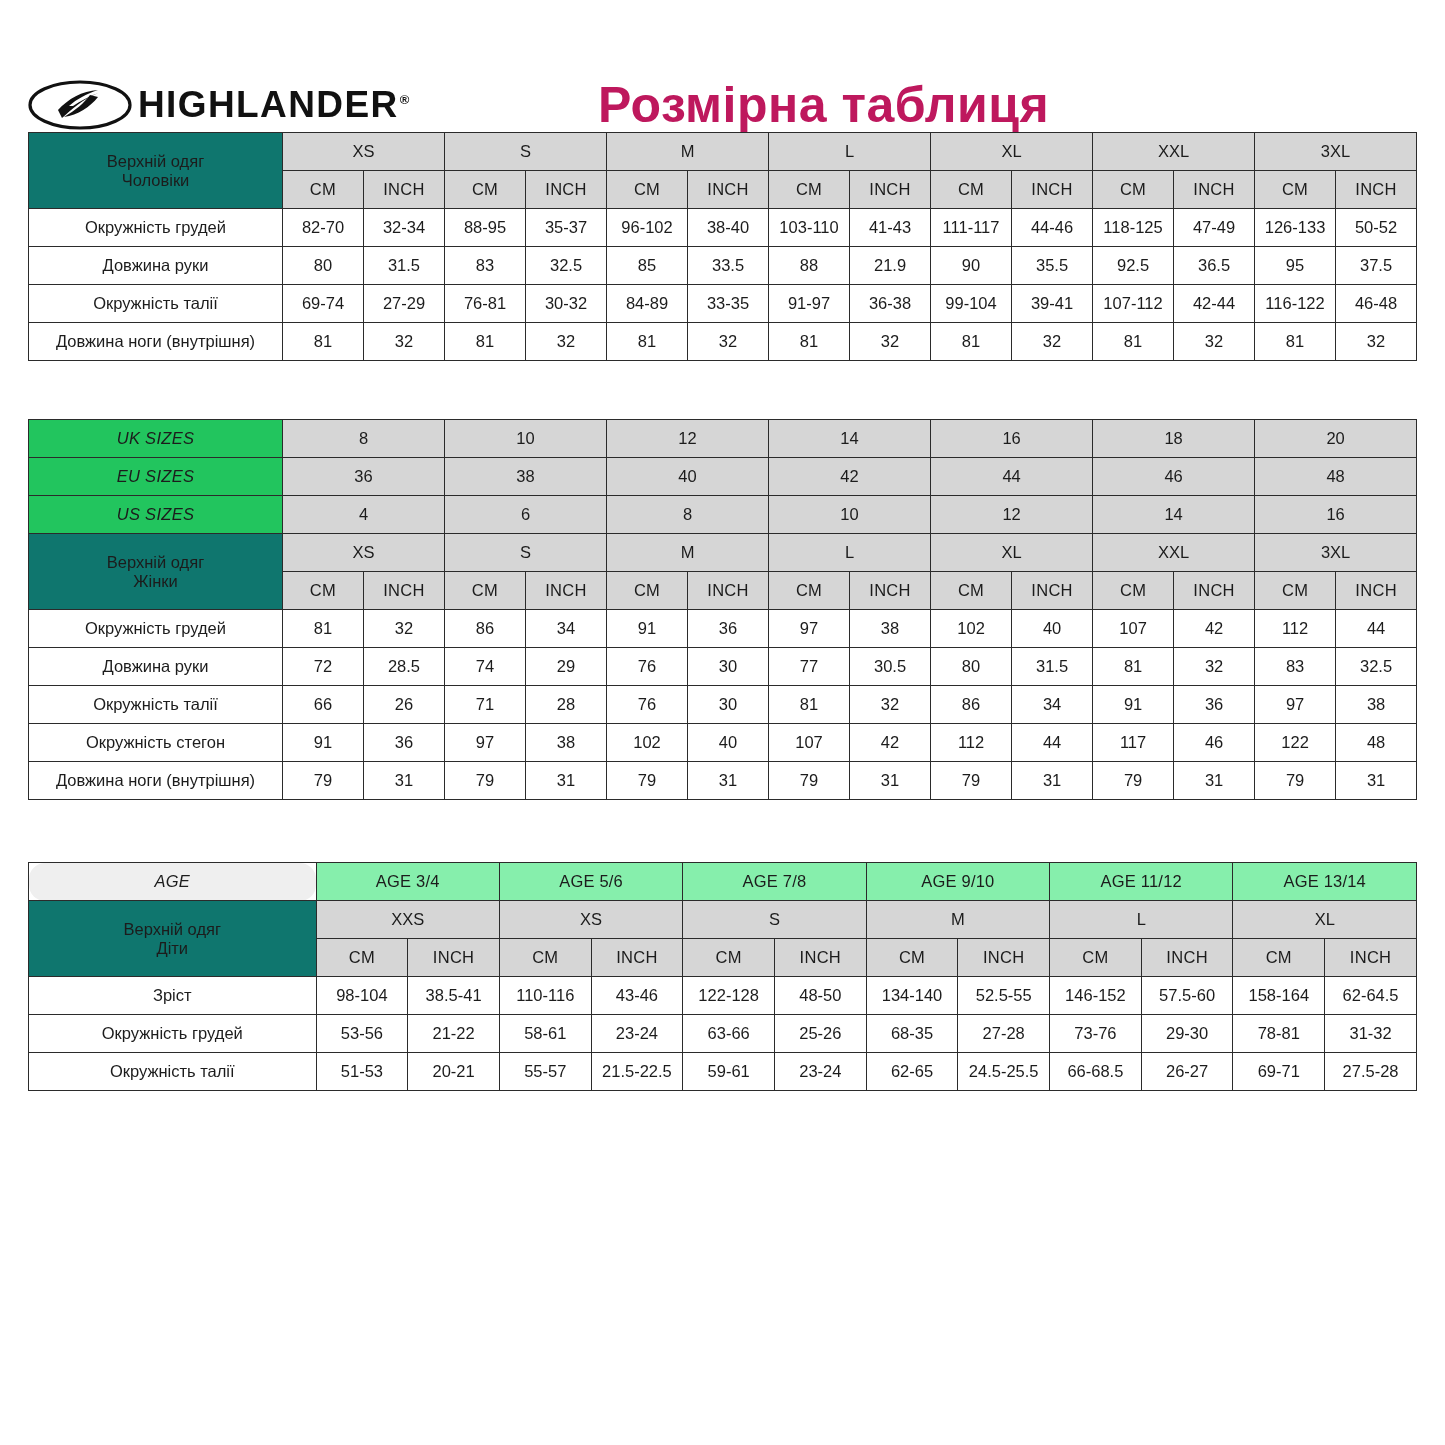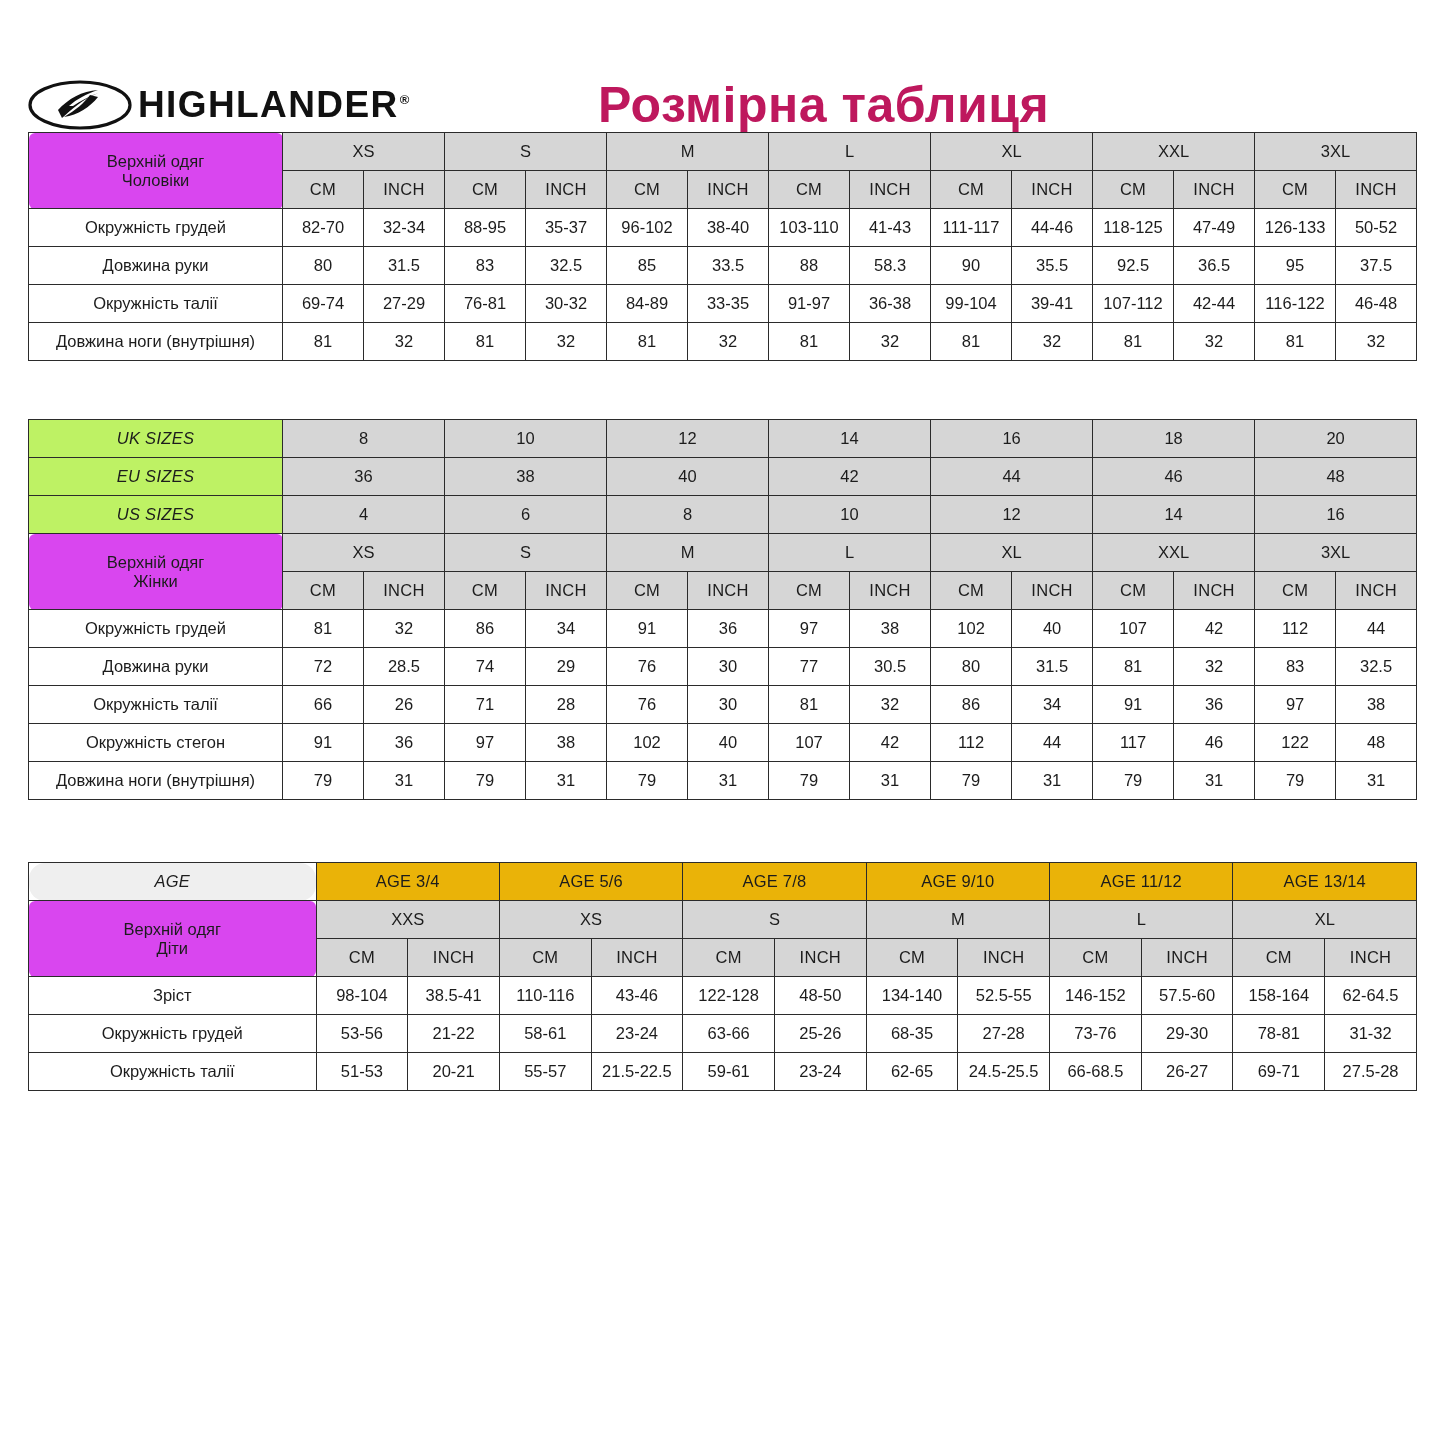--- a/index.html
+++ b/index.html
@@ -70,44 +70,43 @@
     color: #1c1c1c;
   }
   td.rowlabel {
     text-align: left;
     padding-left: 14px;
     font-size: 16.5px;
     white-space: nowrap;
   }
   
   td.corner {
-    background: #d946ef;
+    background: #0f766e;
     color: #ffffff;
     font-weight: bold;
     font-size: 20px;
     text-align: center;
     line-height: 1.38;
     padding: 4px 6px;
-    border-radius: 6px;
   }
   td.corner .l1, td.corner .l2 { display: block; }
   
   td.lg { background: #d6d6d6; }
   td.szname { background: #d6d6d6; font-size: 17px; }
   td.unit { background: #d6d6d6; font-size: 14.5px; letter-spacing: .3px; }
   td.sizerow-label {
-    background: #bef264;
+    background: #22c55e;
     text-align: center;
     font-size: 19px;
     font-style: italic;
     font-weight: normal;
     letter-spacing: .3px;
     margin-top: 40px;
   }
-  td.agehdr { background: #eab308; font-size: 16.5px; letter-spacing: .2px; }
+  td.agehdr { background: #86efac; font-size: 16.5px; letter-spacing: .2px; }
   td.agelabel {
     background: #efefef;
     text-align: center;
     font-size: 19px;
     font-style: italic;
     letter-spacing: .3px;
     border-radius: 16px;
   }
   .spacer-1 { height: 58px; }
   .spacer-2 { height: 62px; }
@@ -202,21 +201,21 @@
           </tr>
           <tr>
             <td class="rowlabel">Довжина руки</td>
             <td>80</td>
             <td>31.5</td>
             <td>83</td>
             <td>32.5</td>
             <td>85</td>
             <td>33.5</td>
             <td>88</td>
-            <td>58.3</td>
+            <td>21.9</td>
             <td>90</td>
             <td>35.5</td>
             <td>92.5</td>
             <td>36.5</td>
             <td>95</td>
             <td>37.5</td>
           </tr>
           <tr>
             <td class="rowlabel">Окружність талії</td>
             <td>69-74</td>

